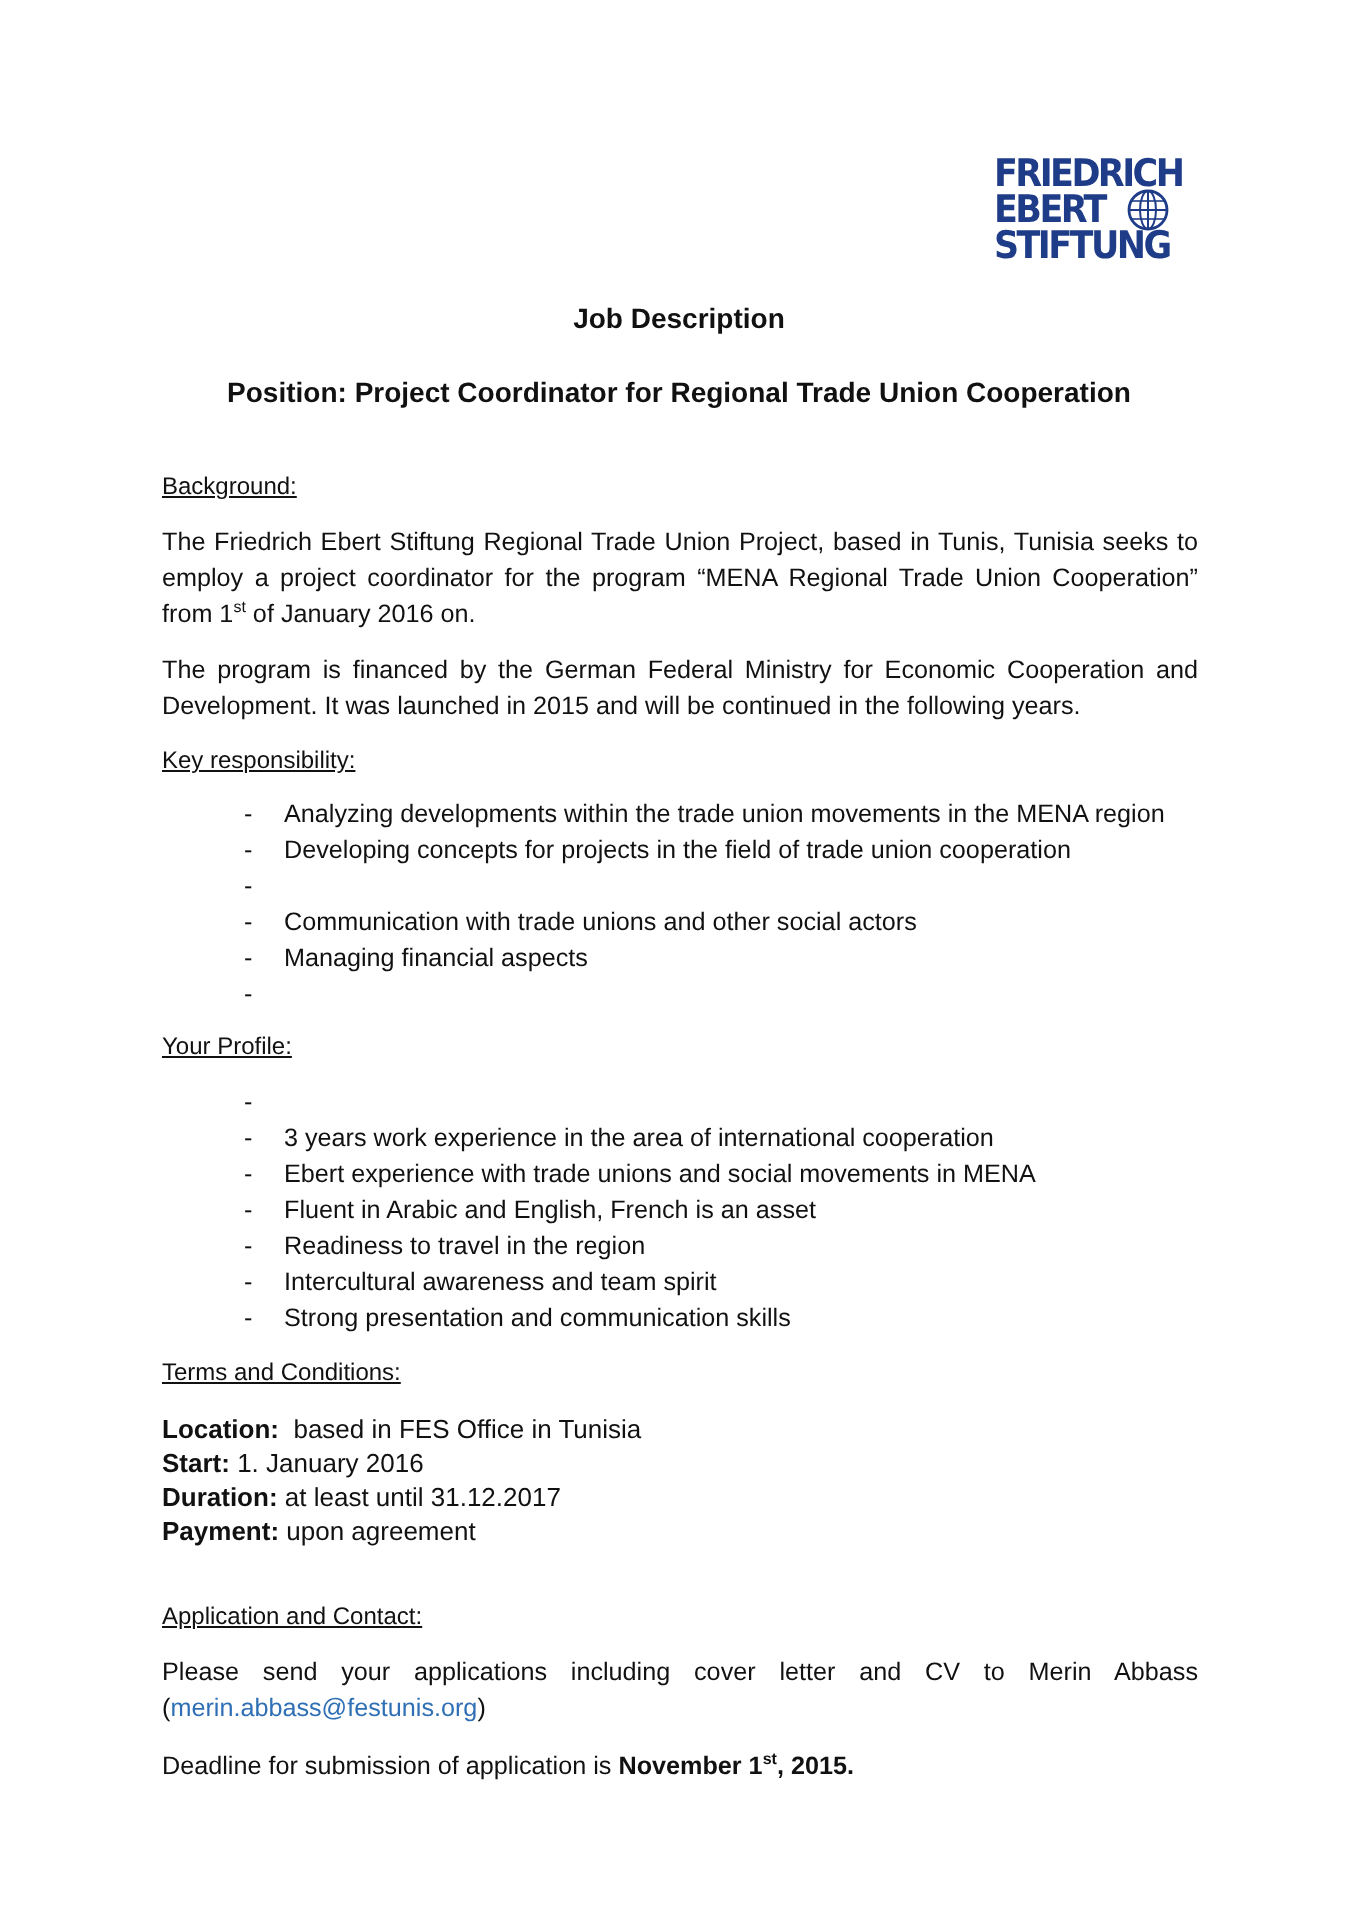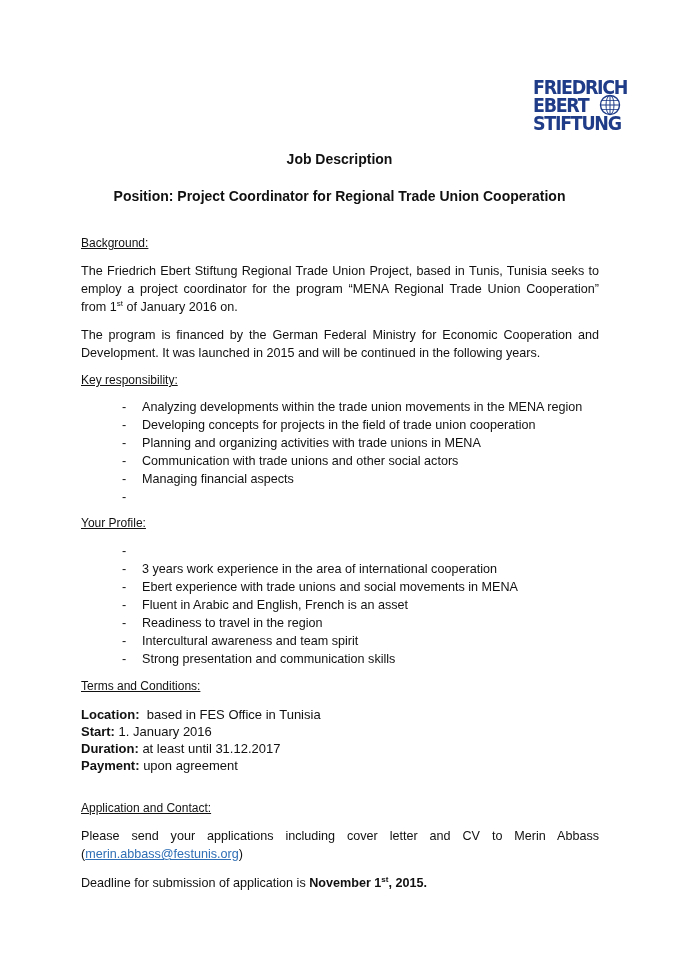--- a/index.html
+++ b/index.html
@@ -3,21 +3,21 @@
   <meta charset="utf-8">
   <style>
     html, body { margin: 0; padding: 0; background: #ffffff; }
     body {
       width: 679px; height: 960px; position: relative; overflow: hidden;
       font-family: "Liberation Sans", sans-serif;
       color: #111111;
       font-size: 12.6px;
     }
     .logo {
-      position: absolute; left: 497px; top: 78px; width: 104px; height: 60px; margin-left: 36px;
+      position: absolute; left: 497px; top: 78px; width: 104px; height: 60px;
     }
     .logo .ln {
       position: absolute; left: 0; font-family: "DejaVu Sans", sans-serif;
       font-weight: bold; color: #1f3c88; letter-spacing: -1.4px;
       font-size: 19px; line-height: 18px; transform: scaleX(0.92); transform-origin: left top;
     }
     .logo .l1 { top: 0; }
     .logo .l2 { top: 18px; }
     .logo .l3 { top: 36px; }
     .logo svg { position: absolute; left: 66px; top: 16px; }
@@ -39,21 +39,21 @@
     .p.last-just { text-align-last: justify; }
     sup { font-size: 8px; line-height: 0; vertical-align: super; }
 
     .list { position: absolute; left: 81px; width: 520px; margin: 0; padding: 0; list-style: none; }
     .list li { position: relative; height: 18px; line-height: 18px; padding-left: 61px; }
     .list li .dash { position: absolute; left: 41px; top: 0; }
 
     .term { position: absolute; left: 81px; line-height: 17px; font-size: 13px; }
     .term b { font-weight: bold; }
 
-    a.mail { color: #2f6fb5; text-decoration: underline; }
+    a.mail { color: #2f6fb5; }
   </style>
 </head>
 <body>
 
 <div class="logo">
   <div class="ln l1">FRIEDRICH</div>
   <div class="ln l2">EBERT</div>
   <div class="ln l3">STIFTUNG</div>
   <svg width="22" height="22" viewBox="0 0 22 22">
     <circle cx="11" cy="11" r="9.5" fill="#ffffff" stroke="#1f3c88" stroke-width="1.4"></circle>
@@ -69,21 +69,21 @@
 <div class="title t2">Position: Project Coordinator for Regional Trade Union Cooperation</div>
 
 <div class="h" style="top:236px">Background:</div>
 <div class="p" style="top:262px"><span>The Friedrich Ebert Stiftung Regional Trade Union Project, based in Tunis, Tunisia seeks to employ a project coordinator for the program “MENA Regional Trade Union Cooperation” from 1</span><sup>st</sup><span> of January 2016 on.</span></div>
 <div class="p" style="top:326px">The program is financed by the German Federal Ministry for Economic Cooperation and Development. It was launched in 2015 and will be continued in the following years.</div>
 
 <div class="h" style="top:373px">Key responsibility:</div>
 <ul class="list" style="top:398px">
   <li><span class="dash">-</span><span>Analyzing developments within the trade union movements in the MENA region</span></li>
   <li><span class="dash">-</span><span>Developing concepts for projects in the field of trade union cooperation</span></li>
-  <li><span class="dash">-</span><span>Planning and organizing activities with trade unions in MENA</span></li>
+  <li><span class="dash">-</span></li>
   <li><span class="dash">-</span><span>Communication with trade unions and other social actors</span></li>
   <li><span class="dash">-</span><span>Managing financial aspects</span></li>
   <li><span class="dash">-</span></li>
 </ul>
 
 <div class="h" style="top:516px">Your Profile:</div>
 <ul class="list" style="top:542px">
   <li><span class="dash">-</span></li>
   <li><span class="dash">-</span><span>3 years work experience in the area of international cooperation</span></li>
   <li><span class="dash">-</span><span>Ebert experience with trade unions and social movements in MENA</span></li>

